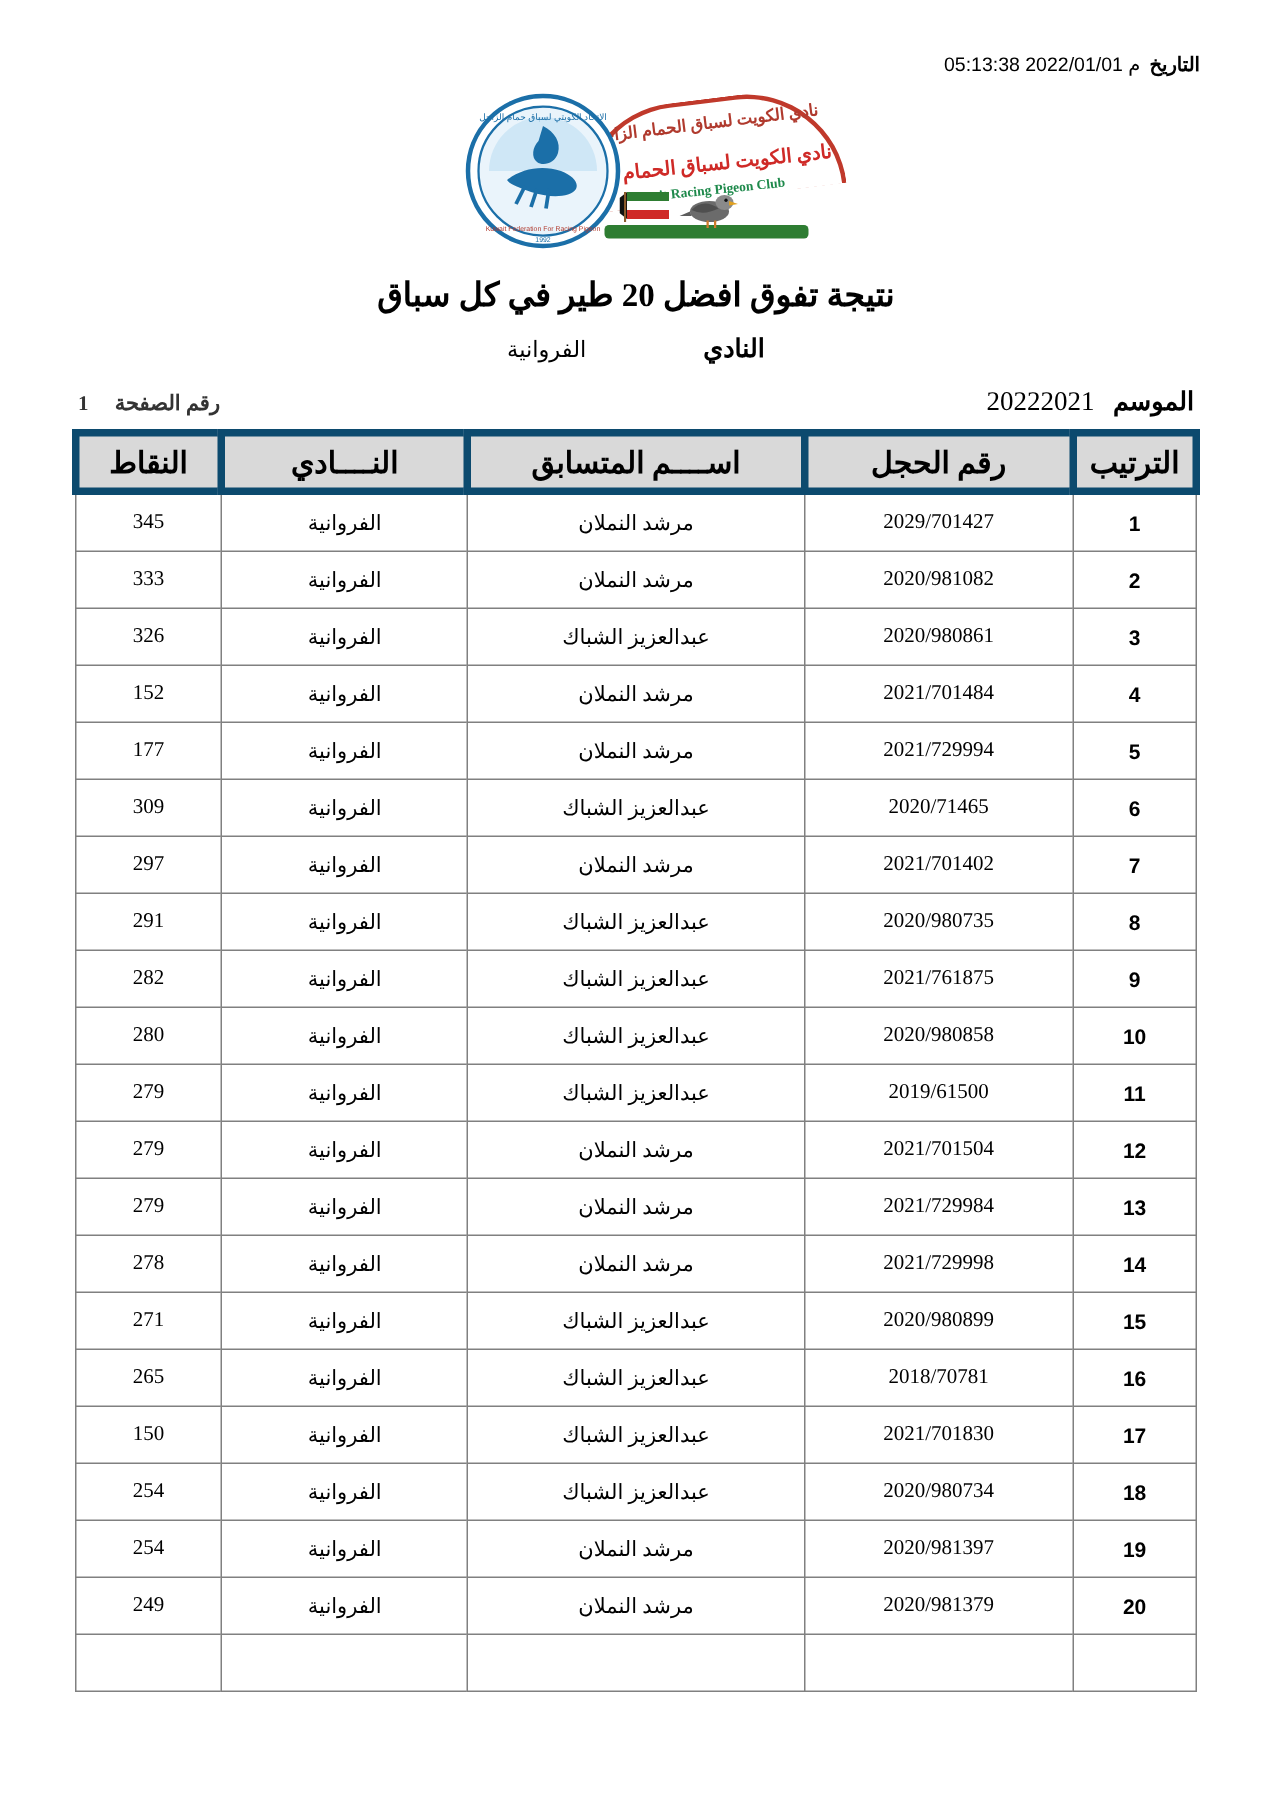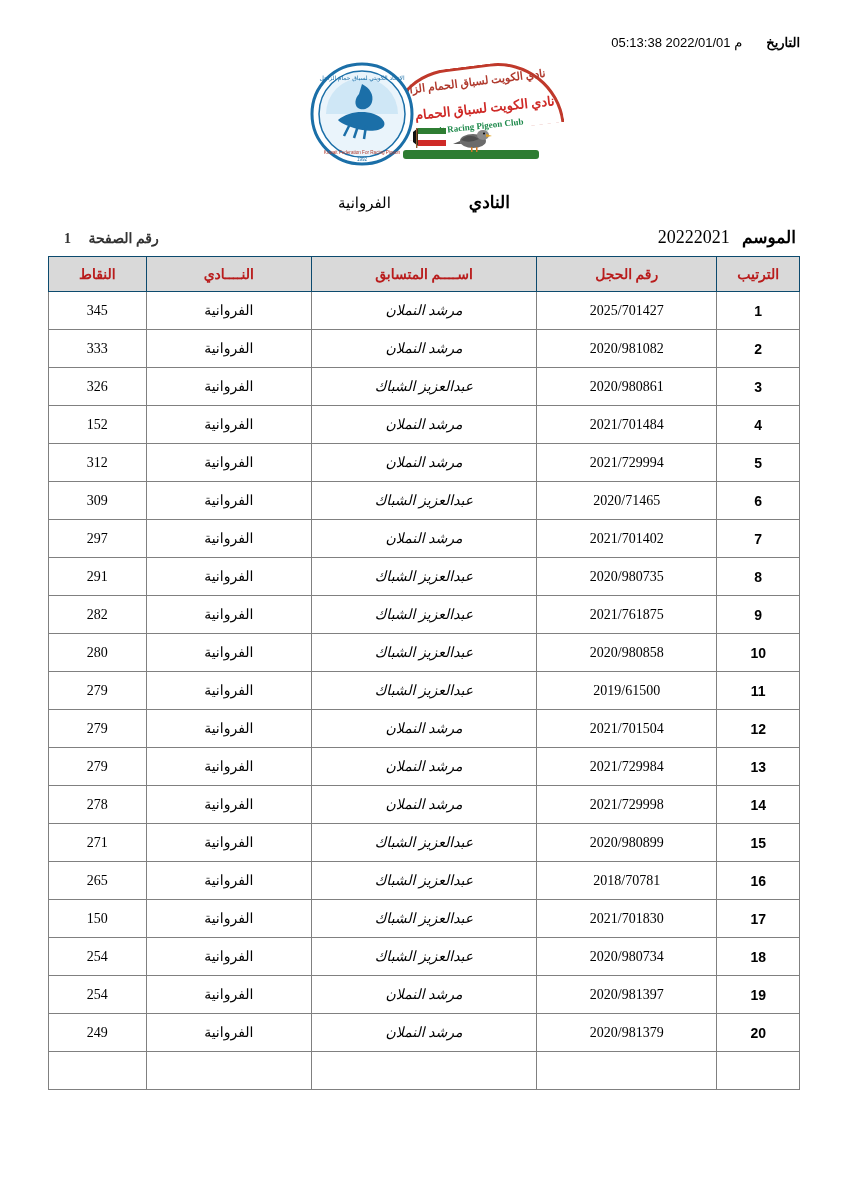--- a/index.html
+++ b/index.html
@@ -29,21 +29,21 @@
     display: flex;
     flex-direction: row;
     align-items: center;
     justify-content: flex-start;
     height: 24px;
     font-size: 13px;
     font-weight: bold;
     font-family: "Liberation Sans", sans-serif;
   }
   .topbar .label {
-    margin-left: 24px;
+    margin-left: 6px;
     font-weight: bold;
     text-align: right;
   }
   .topbar .value {
     font-weight: normal;
     direction: ltr;
     unicode-bidi: embed;
   }
 
   
@@ -191,41 +191,40 @@
   }
   .meta-right .season-value {
     font-weight: normal;
     margin-right: 8px;
     font-size: 18px;
   }
   .meta-left {
     font-size: 14px;
     font-weight: bold;
     color: #333;
-    margin-left: 12px;
   }
   .meta-left .page-value {
     margin-right: 14px;
   }
 
   
   table.results {
     width: 100%;
     border-collapse: collapse;
     margin-top: 8px;
     table-layout: fixed;
   }
   table.results th {
     background: #d9d9d9;
-    border: 1px solid #0c4a6e;
-    font-size: 14px;
+    border: 5px solid #0c4a6e;
+    font-size: 20px;
     font-weight: bold;
     height: 30px;
     padding: 2px 6px;
-    color: #b91c1c;
+    color: #000000;
   }
   table.results td {
     border: 1px solid #808080;
     height: 33px;
     padding: 2px 10px;
     font-size: 14px;
     text-align: center;
     vertical-align: middle;
   }
   td.c-rank {
@@ -235,21 +234,20 @@
   }
   td.c-ring {
     font-size: 15px;
     direction: ltr;
     unicode-bidi: embed;
     font-family: "Liberation Serif", serif;
   }
   td.c-name {
     font-size: 14px;
     text-align: center;
-    font-style: italic;
   }
   td.c-club {
     font-size: 13px;
   }
   td.c-points {
     font-size: 15px;
     font-family: "Liberation Serif", serif;
   }
   col.w-rank { width: 11%; }
   col.w-ring { width: 24%; }
@@ -315,20 +313,21 @@
           <path d="M40 62 L34 74 M48 64 L44 76 M56 64 L54 77" stroke="#1b6fa8" stroke-width="2.5" fill="none"></path>
           <text x="52" y="18" font-size="6" fill="#1b6fa8" text-anchor="middle" font-family="'Liberation Sans', sans-serif">الاتحاد الكويتي لسباق حمام الزاجل</text>
           <text x="52" y="92" font-size="4.6" fill="#b03a2e" text-anchor="middle" font-family="'Liberation Sans', sans-serif">Kuwait Federation For Racing Pigeon</text>
           <text x="52" y="99" font-size="4.6" fill="#1b6fa8" text-anchor="middle" font-family="'Liberation Sans', sans-serif">1992</text>
         </svg>
       </div>
     </div>
 
   </div>
 
+  <div class="main-title">نتيجة تفوق  افضل  20  طير في كل سباق</div>
 
   <div class="club-line">
     <span class="club-label">النادي</span>
     <span class="club-value">الفروانية</span>
   </div>
 
   <div class="meta-row">
     <div class="meta-right">
       <span>الموسم</span>
       <span class="season-value">20222021</span>
@@ -352,21 +351,21 @@
         <th>الترتيب</th>
         <th>رقم الحجل</th>
         <th>اســــم المتسابق</th>
         <th>النــــادي</th>
         <th>النقاط</th>
       </tr>
     </thead>
     <tbody>
         <tr>
           <td class="c-rank">1</td>
-          <td class="c-ring">2025/701427</td>
+          <td class="c-ring">2029/701427</td>
           <td class="c-name">مرشد النملان</td>
           <td class="c-club">الفروانية</td>
           <td class="c-points">345</td>
         </tr>
         <tr>
           <td class="c-rank">2</td>
           <td class="c-ring">2020/981082</td>
           <td class="c-name">مرشد النملان</td>
           <td class="c-club">الفروانية</td>
           <td class="c-points">333</td>
@@ -383,21 +382,21 @@
           <td class="c-ring">2021/701484</td>
           <td class="c-name">مرشد النملان</td>
           <td class="c-club">الفروانية</td>
           <td class="c-points">152</td>
         </tr>
         <tr>
           <td class="c-rank">5</td>
           <td class="c-ring">2021/729994</td>
           <td class="c-name">مرشد النملان</td>
           <td class="c-club">الفروانية</td>
-          <td class="c-points">312</td>
+          <td class="c-points">177</td>
         </tr>
         <tr>
           <td class="c-rank">6</td>
           <td class="c-ring">2020/71465</td>
           <td class="c-name">عبدالعزيز الشباك</td>
           <td class="c-club">الفروانية</td>
           <td class="c-points">309</td>
         </tr>
         <tr>
           <td class="c-rank">7</td>

